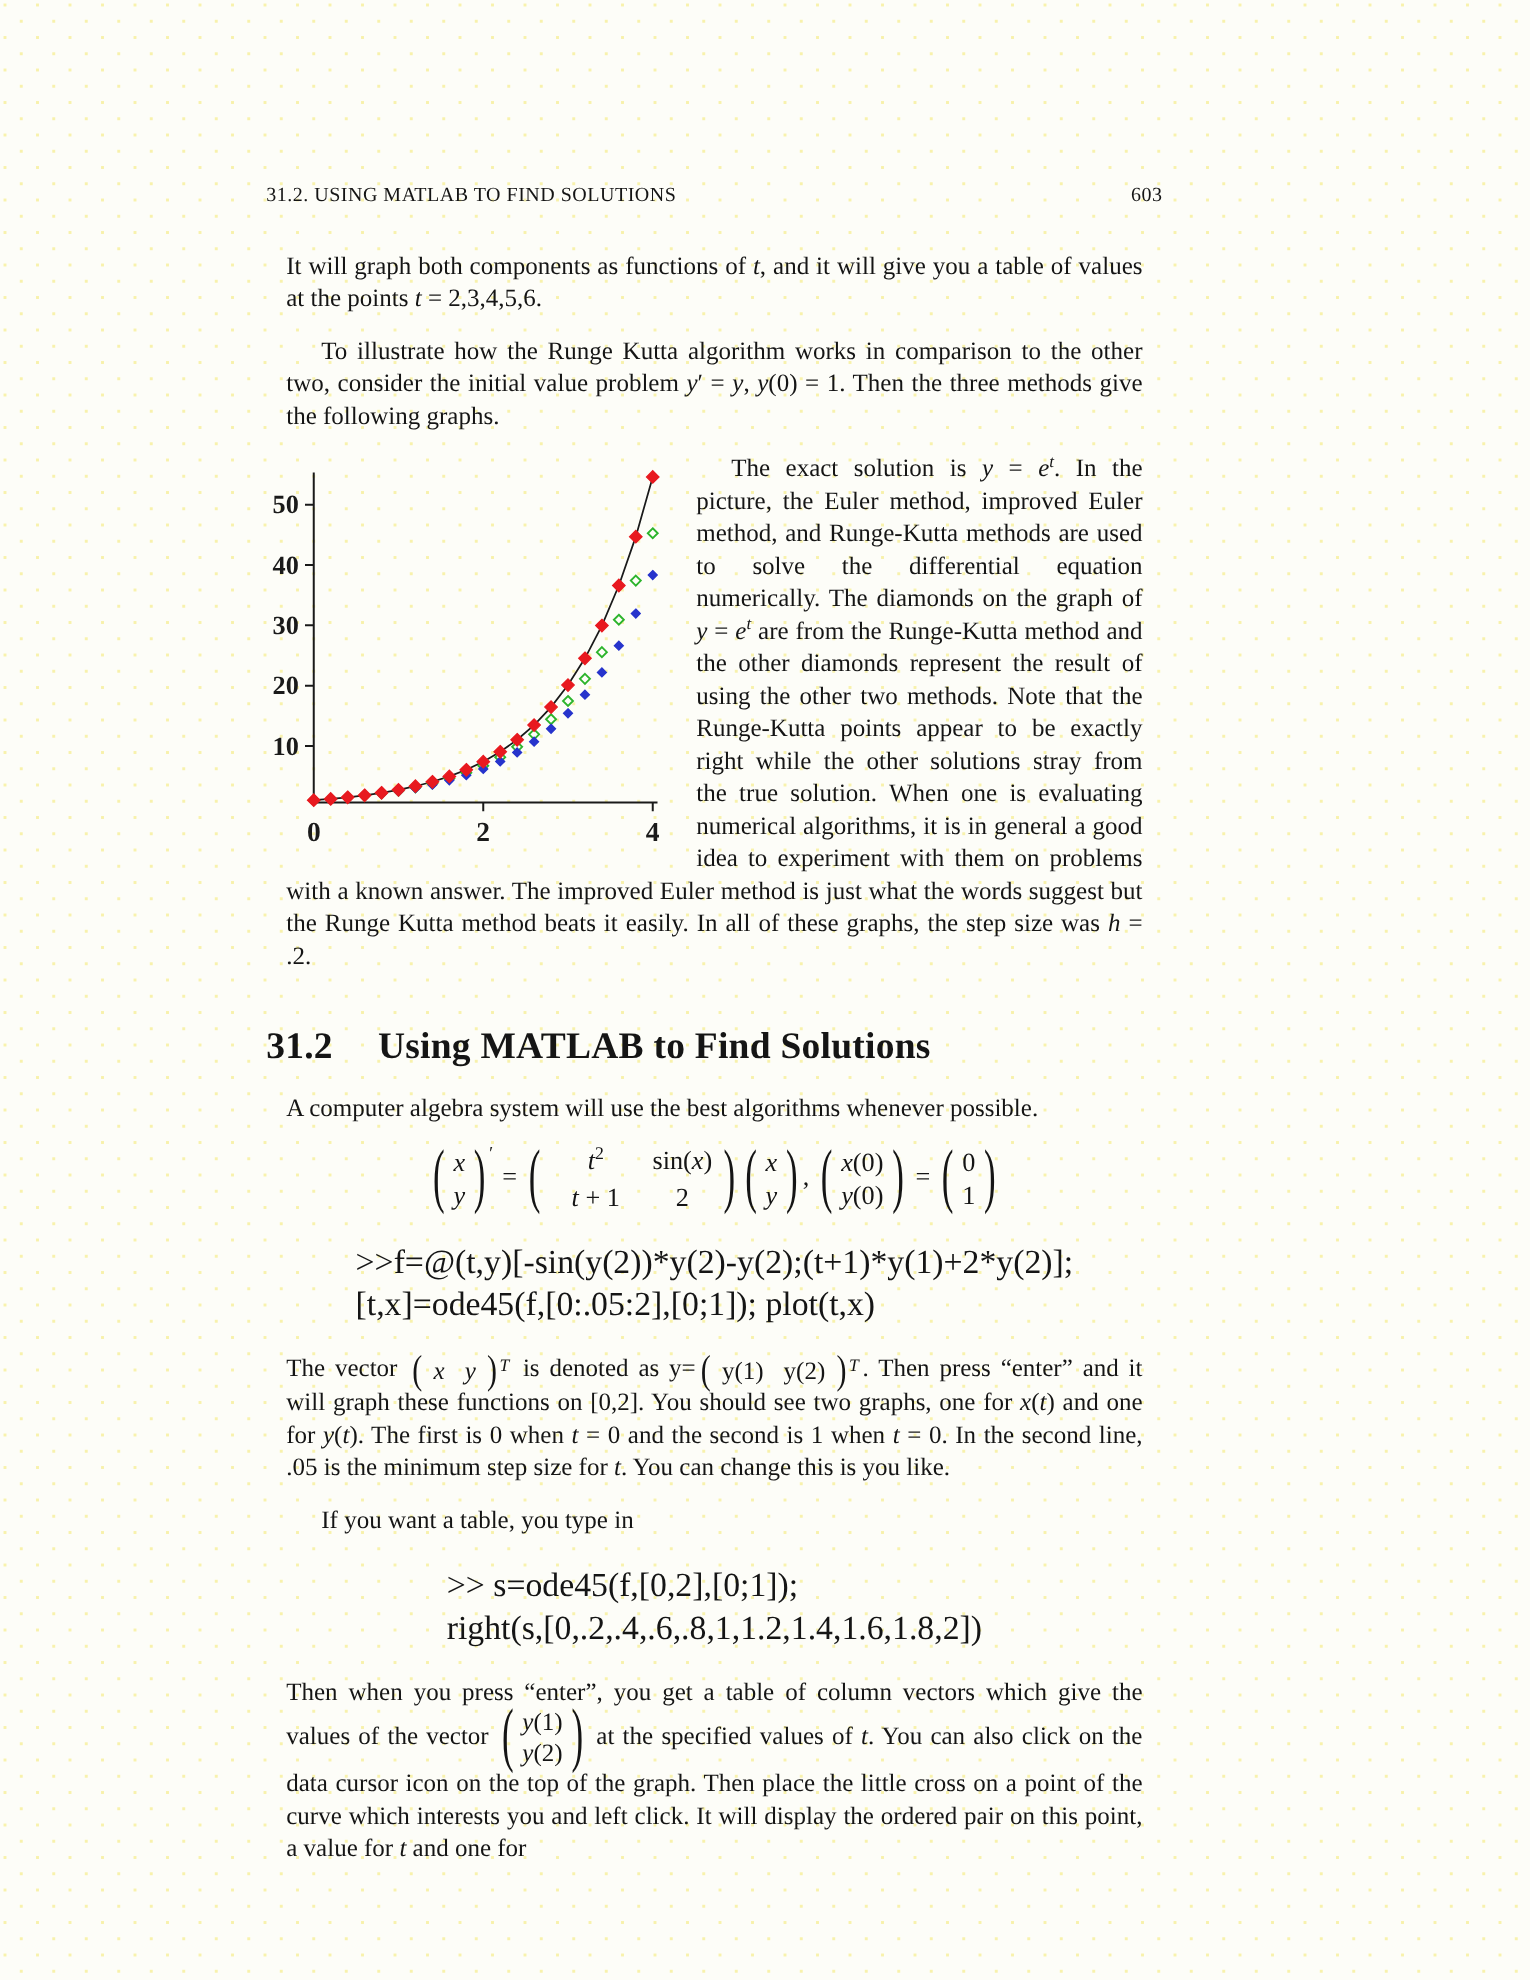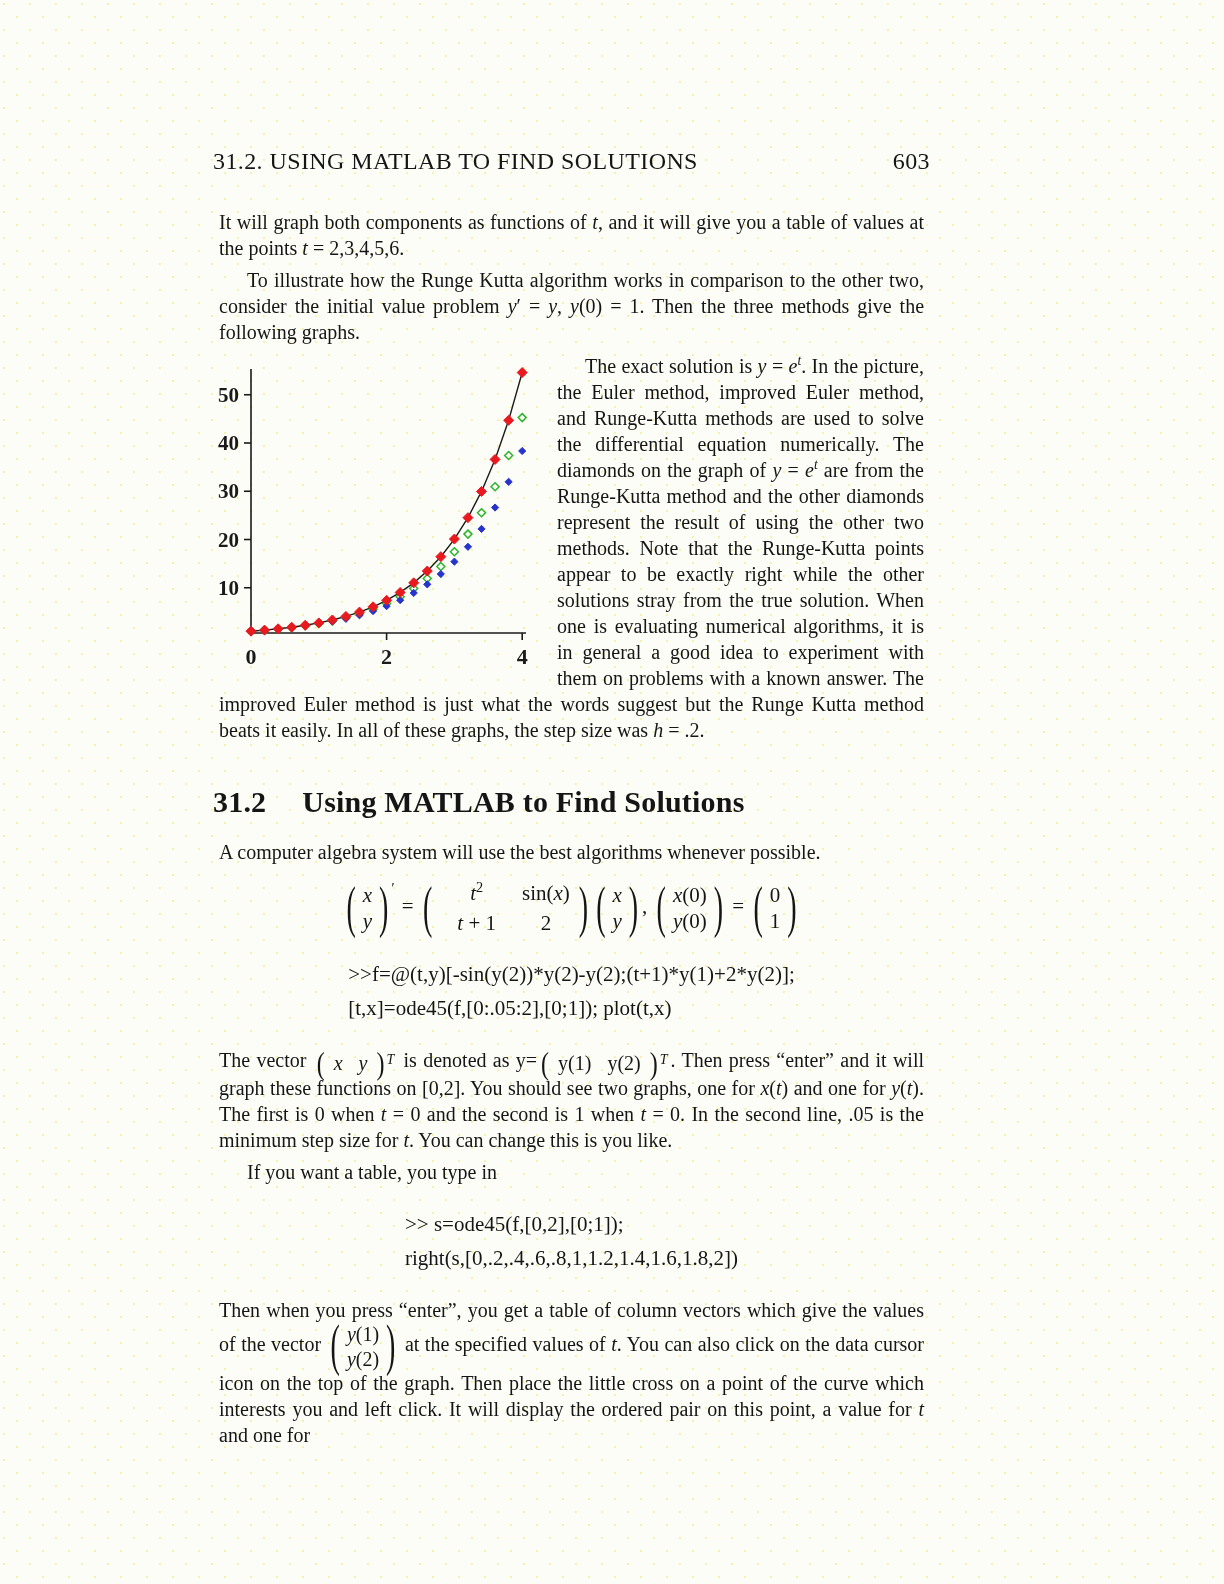--- a/index.html
+++ b/index.html
@@ -21,28 +21,28 @@
   }
   .content{
     position:absolute;
     left:213px;
     top:148px;
     width:717px;
   }
   .running-header{
     display:flex;
     justify-content:space-between;
-    font-size:24px;
+    font-size:16px;
     letter-spacing:.4px;
     margin-bottom:34px;
   }
   p.body{
     font-size:20px;
     line-height:26px;
-    margin:6px;
+    margin:16px;
     text-align:justify;
   }
   p.indent{ text-indent:28px; }
   .it{ font-style:italic; }
   sup{ font-size:.68em; line-height:0; }
   
   .figure-flow{ margin-top:8px; }
   .chart-box{
     float:left;
     width:332px;
@@ -58,21 +58,21 @@
   }
   .section-heading .secnum{ margin-right:36px; }
   .equation{
     text-align:center;
     font-size:21px;
     margin:16px 0 14px 0;
   }
   .code-block{
     width:fit-content;
     margin:22px auto 22px auto;
-    font-size:21px;
+    font-size:27px;
     line-height:34px;
     text-align:left;
   }
   .sgap{ margin-top:12px; }
   
   .vec{ display:inline-flex; align-items:center; vertical-align:middle; margin:0 3px; }
   .vec .paren{
     display:inline-block;
     font-size:28px;
     line-height:1;

